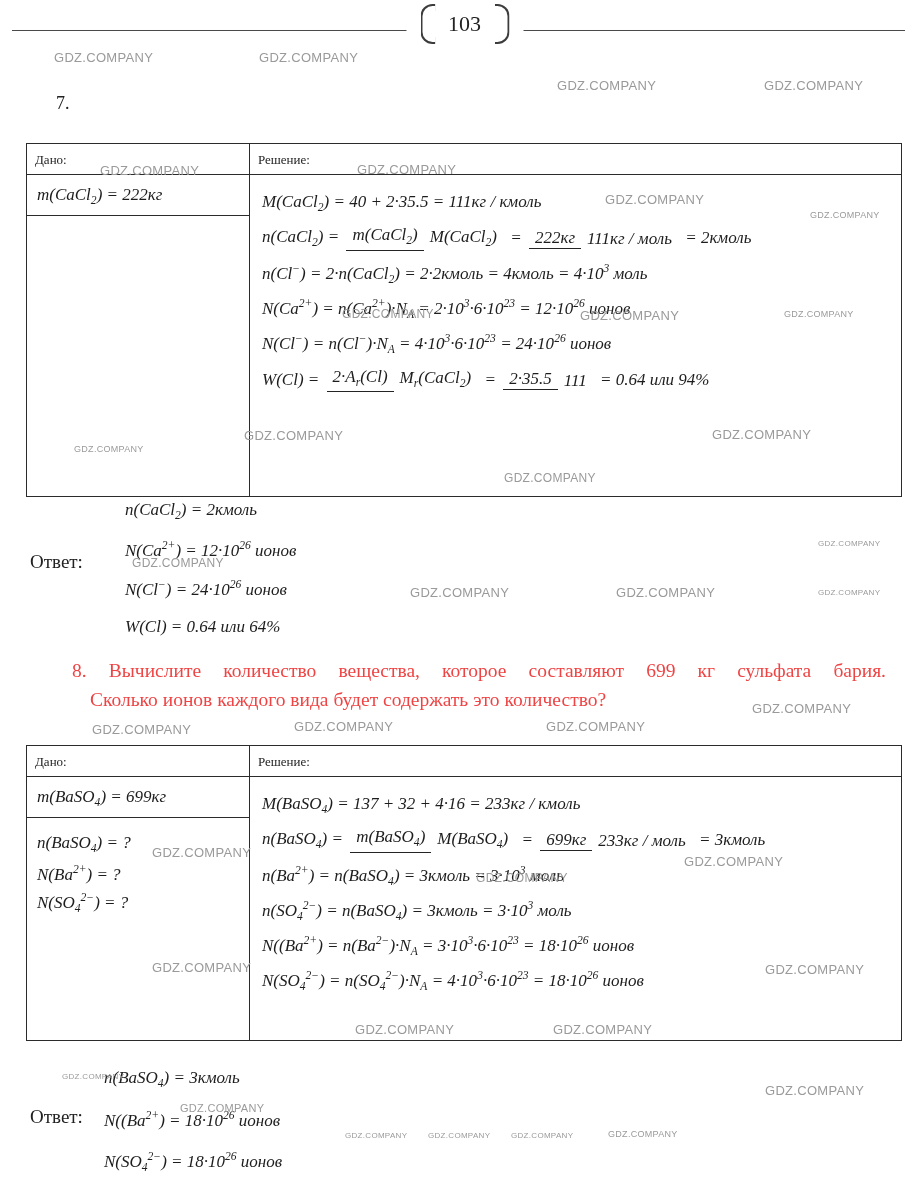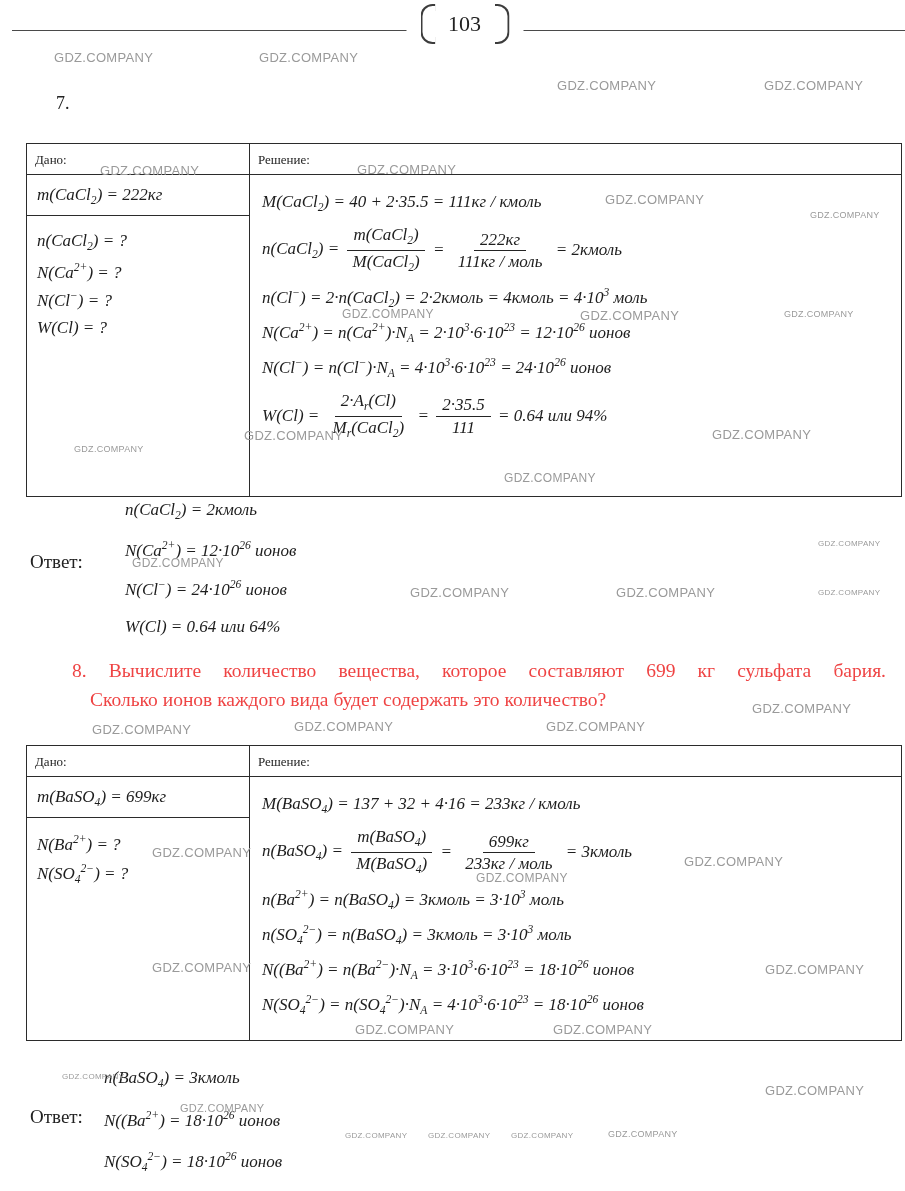--- a/index.html
+++ b/index.html
@@ -43,21 +43,21 @@
 
   
   .formula-line {
     font-style:italic; font-size:17px; color:#1d1d1d;
     display:flex; align-items:center; white-space:pre;
   }
   .formula-line sub, .formula-line sup { font-size:68%; font-style:italic; }
   .solution-body .formula-line { margin:11px 0; }
   .given-known .formula-line { margin:2px 0; }
   .given-unknown .formula-line { margin:7px 0; }
-  .frac { display:inline-flex; flex-direction:column; align-items:center; line-height:1.12; margin:0 3px; }
+  .frac { display:inline-flex; flex-direction:row; align-items:center; line-height:1.12; margin:0 3px; }
   .frac .num { border-bottom:1.3px solid #242424; padding:0 6px 1px; }
   .frac .den { padding:1px 6px 0; }
 
   
   .answer-label { position:absolute; font-size:19px; color:#222; }
   .answer-lines { position:absolute; }
   .answer-lines .formula-line { margin:0 0 17px 0; }
   .answer-lines.a8 .formula-line { margin:0 0 19px 0; }
 
   
@@ -77,26 +77,20 @@
     <span class="bracket right"></span>
   </div>
 
   <div class="problem-label" style="left:44px;top:93px">7.</div>
 
   <div class="solution-table" style="left:14px;top:143px;width:876px;min-height:354px">
     <div class="col-given">
       <div class="cell-header">Дано:</div>
       <div class="given-known">
           <div class="formula-line"><span>m(CaCl<sub>2</sub>) = 222кг</span></div>
-        </div>
-      <div class="given-unknown">
-          <div class="formula-line"><span>n(CaCl<sub>2</sub>) = ?</span></div>
-          <div class="formula-line"><span>N(Ca<sup>2+</sup>) = ?</span></div>
-          <div class="formula-line"><span>N(Cl<sup>−</sup>) = ?</span></div>
-          <div class="formula-line"><span>W(Cl) = ?</span></div>
         </div>
     </div>
     <div class="col-solution">
       <div class="cell-header">Решение:</div>
       <div class="solution-body">
           <div class="formula-line"><span>M(CaCl<sub>2</sub>) = 40 + 2·35.5 = 111кг / кмоль</span></div>
           <div class="formula-line"><span>n(CaCl<sub>2</sub>) = </span><span class="frac"><span class="num">m(CaCl<sub>2</sub>)</span><span class="den">M(CaCl<sub>2</sub>)</span></span><span> = </span><span class="frac"><span class="num">222кг</span><span class="den">111кг / моль</span></span><span> = 2кмоль</span></div>
           <div class="formula-line"><span>n(Cl<sup>−</sup>) = 2·n(CaCl<sub>2</sub>) = 2·2кмоль = 4кмоль = 4·10<sup>3</sup> моль</span></div>
           <div class="formula-line"><span>N(Ca<sup>2+</sup>) = n(Ca<sup>2+</sup>)·N<sub>A</sub> = 2·10<sup>3</sup>·6·10<sup>23</sup> = 12·10<sup>26</sup> ионов</span></div>
           <div class="formula-line"><span>N(Cl<sup>−</sup>) = n(Cl<sup>−</sup>)·N<sub>A</sub> = 4·10<sup>3</sup>·6·10<sup>23</sup> = 24·10<sup>26</sup> ионов</span></div>
@@ -118,20 +112,21 @@
     <div class="p8-line2">Сколько ионов каждого вида будет содержать это количество?</div>
   </div>
 
   <div class="solution-table" style="left:14px;top:745px;width:876px;min-height:296px">
     <div class="col-given">
       <div class="cell-header">Дано:</div>
       <div class="given-known">
           <div class="formula-line"><span>m(BaSO<sub>4</sub>) = 699кг</span></div>
         </div>
       <div class="given-unknown">
+          <div class="formula-line"><span>n(BaSO<sub>4</sub>) = ?</span></div>
           <div class="formula-line"><span>N(Ba<sup>2+</sup>) = ?</span></div>
           <div class="formula-line"><span>N(SO<sub>4</sub><sup>2−</sup>) = ?</span></div>
         </div>
     </div>
     <div class="col-solution">
       <div class="cell-header">Решение:</div>
       <div class="solution-body">
           <div class="formula-line"><span>M(BaSO<sub>4</sub>) = 137 + 32 + 4·16 = 233кг / кмоль</span></div>
           <div class="formula-line"><span>n(BaSO<sub>4</sub>) = </span><span class="frac"><span class="num">m(BaSO<sub>4</sub>)</span><span class="den">M(BaSO<sub>4</sub>)</span></span><span> = </span><span class="frac"><span class="num">699кг</span><span class="den">233кг / моль</span></span><span> = 3кмоль</span></div>
           <div class="formula-line"><span>n(Ba<sup>2+</sup>) = n(BaSO<sub>4</sub>) = 3кмоль = 3·10<sup>3</sup> моль</span></div>

